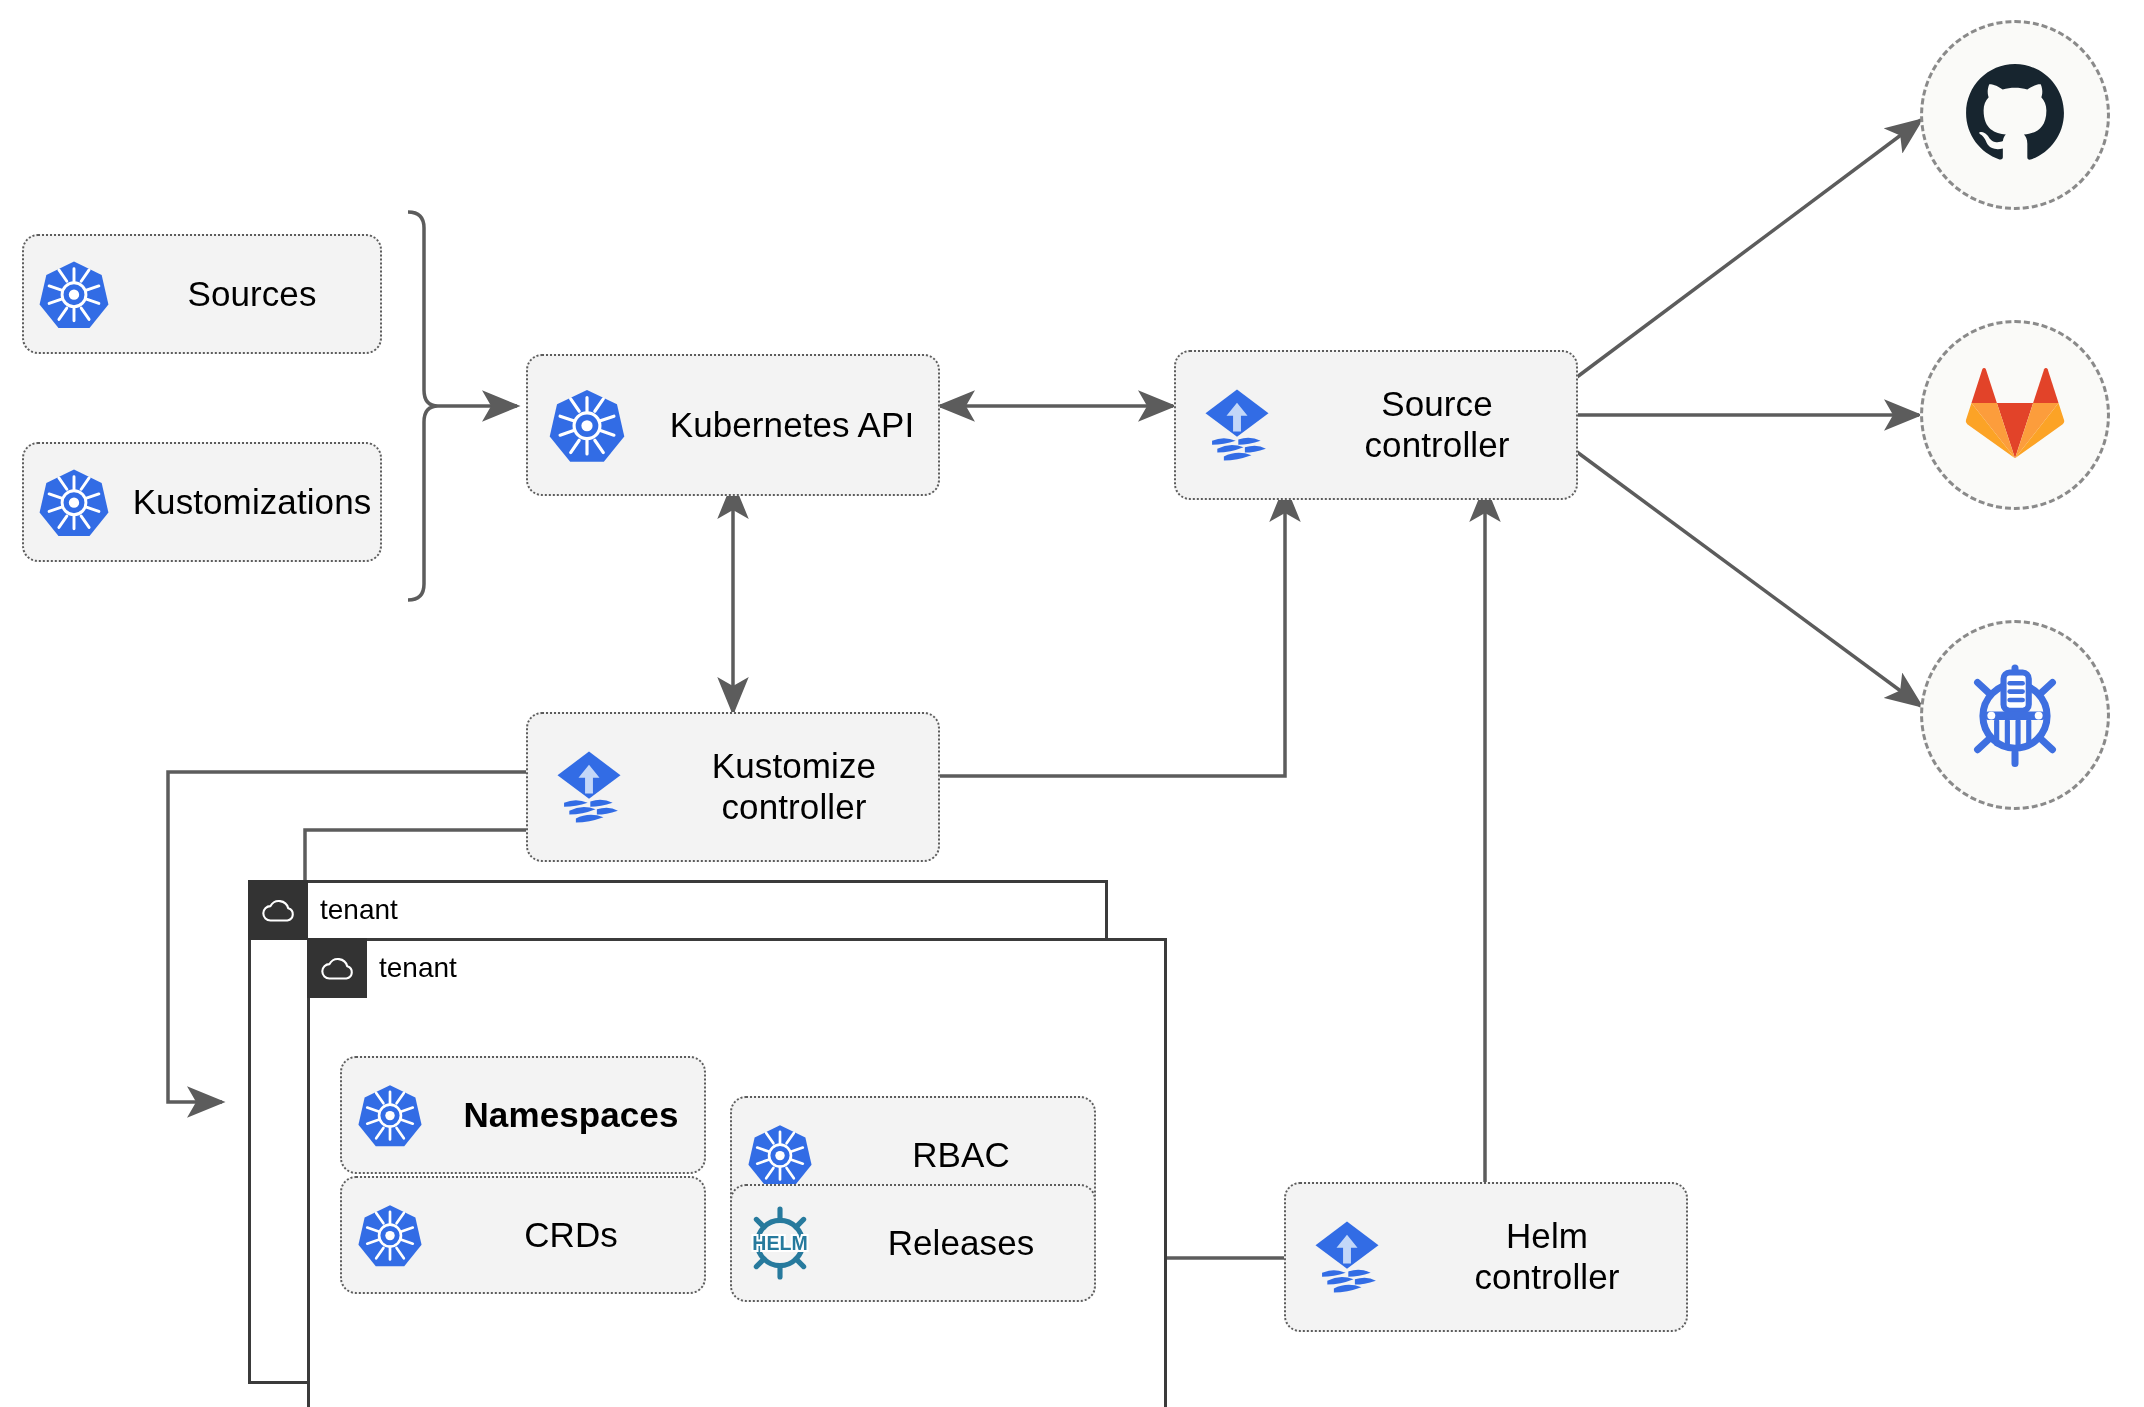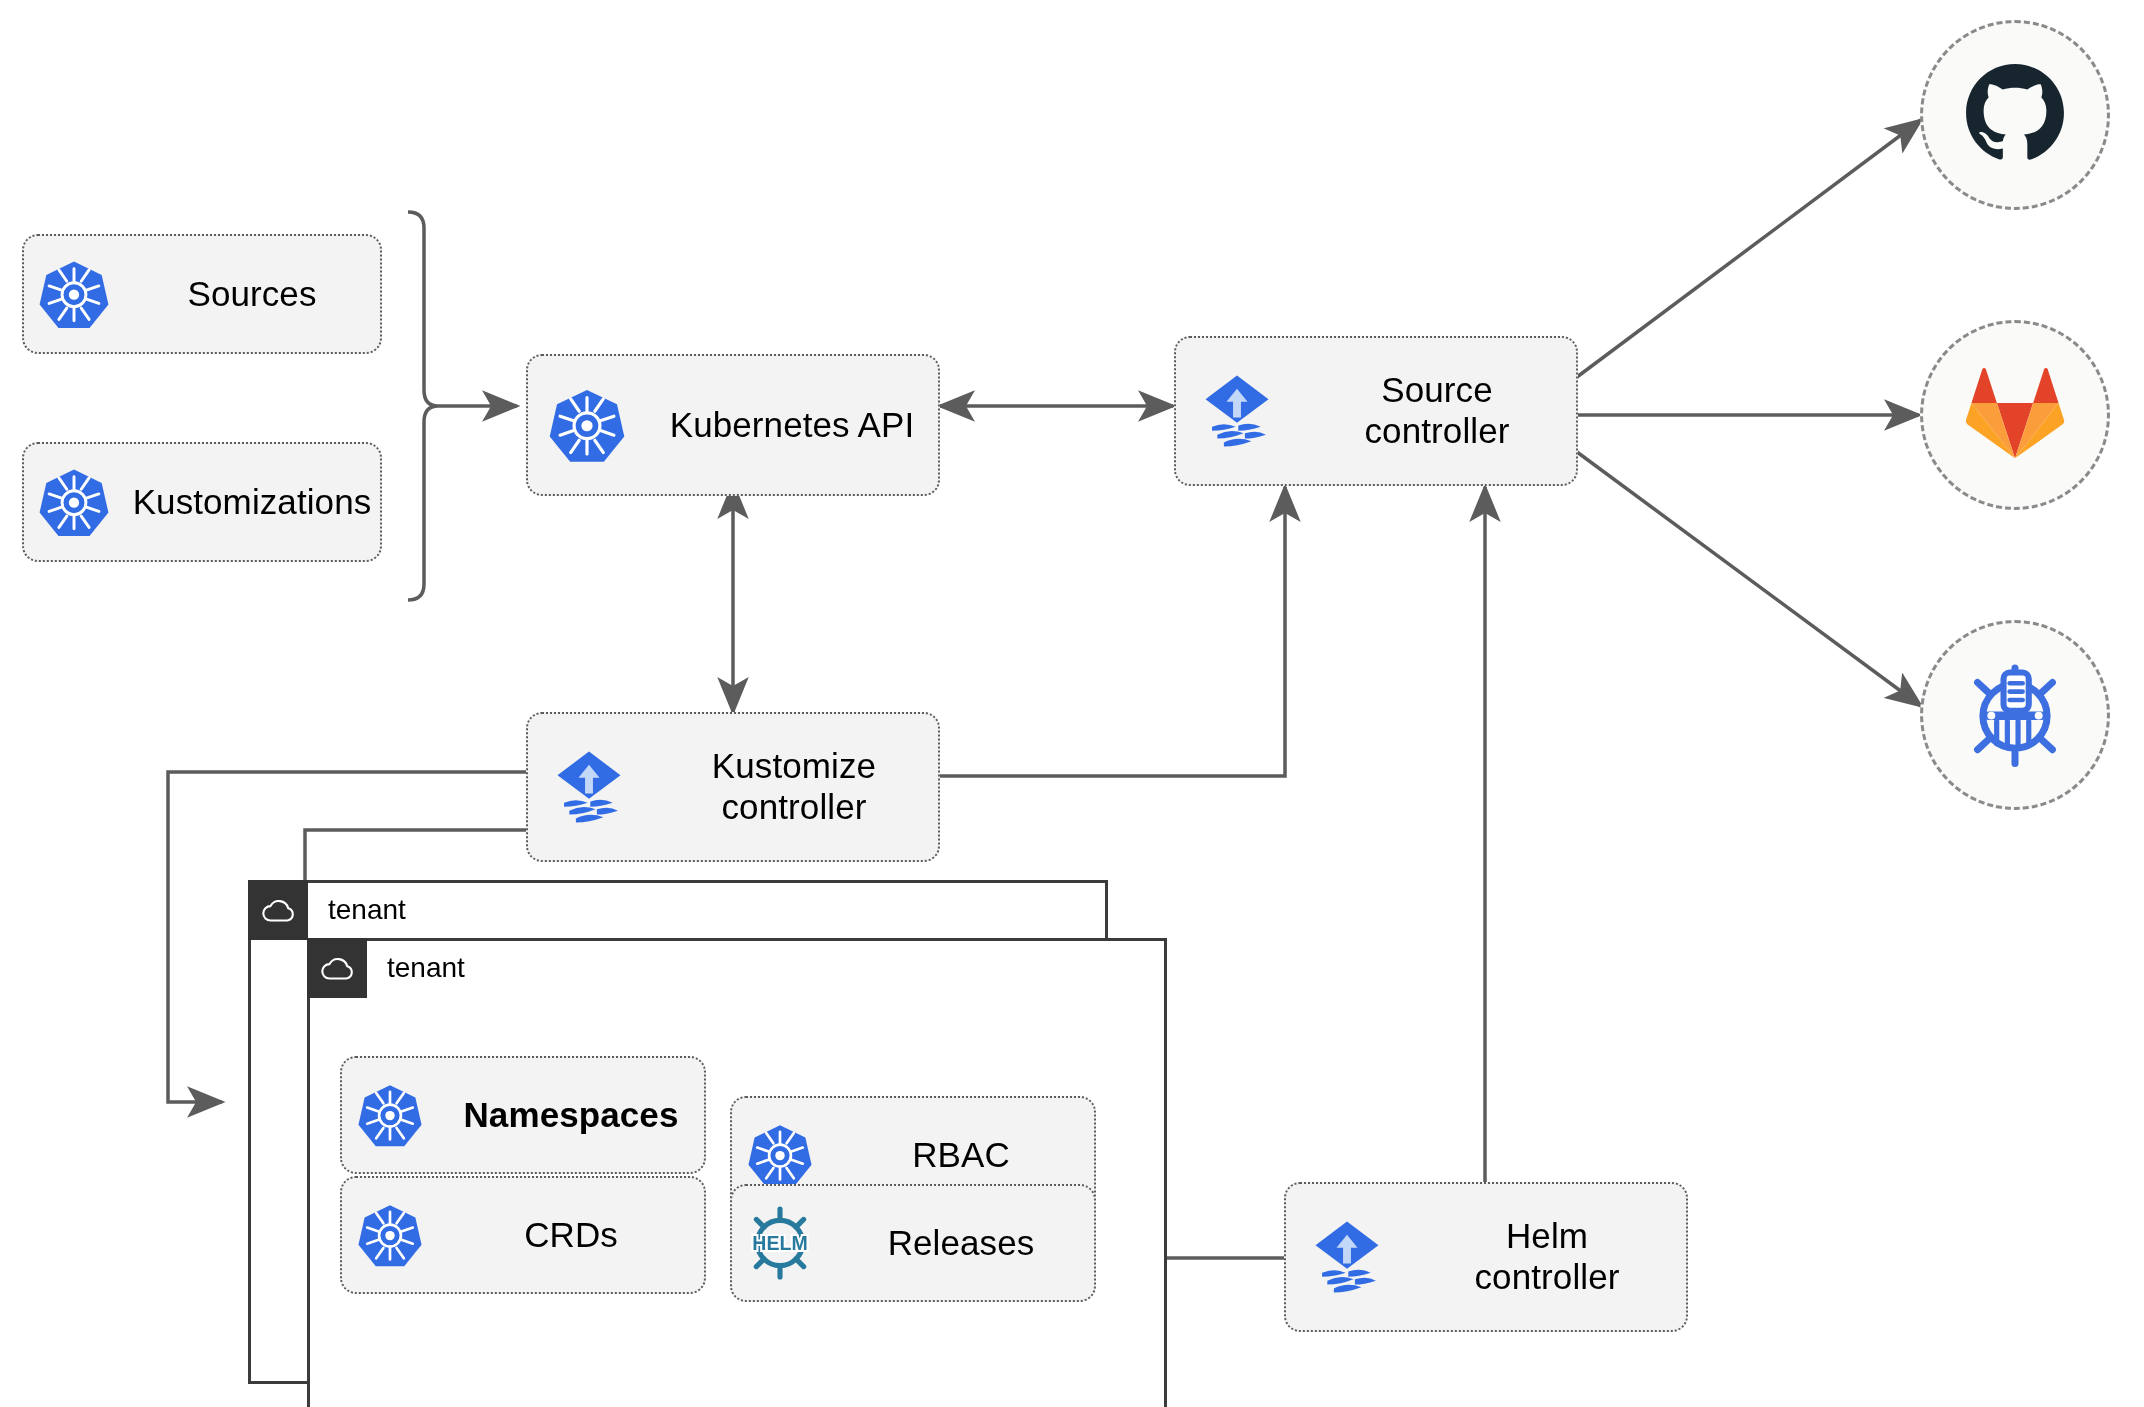--- a/index.html
+++ b/index.html
@@ -76,21 +76,21 @@
     height: 60px;
     background: #333333;
     display: flex;
     align-items: center;
     justify-content: center;
     flex: 0 0 auto;
   }
   .tenant-name {
     color: #000000;
     font-size: 28px;
-    padding-left: 20px;
+    padding-left: 12px;
     white-space: nowrap;
   }
 
   
   .circ {
     position: absolute;
     box-sizing: border-box;
     border: 3px dashed #8a8a8a;
     border-radius: 50%;
     background: #fafaf8;
@@ -190,21 +190,21 @@
           <path d="M9.9 40.4 L21.6 36.4 M42.4 28.8 L54.1 24.8"></path>
           <path d="M18.6 54.6 L25.6 44.5 M38.4 20.7 L45.4 10.6"></path>
           <path d="M45.4 54.6 L38.4 44.5 M25.6 20.7 L18.6 10.6"></path>
         </g>
         <circle cx="32" cy="32.6" r="4.6" fill="#ffffff"></circle>
       </svg>
     </span>
     <span class="lbl">Kubernetes API</span>
   </div>
 
-  <div class="node" style="left:1174px; top:336px; width:404px; height:150px;">
+  <div class="node" style="left:1174px; top:350px; width:404px; height:150px;">
     <span class="ico" style="width:122px;">
       <svg width="84" height="84" viewBox="0 0 64 64">
         <path d="M32 5 L56 23 L32 41 L8 23 Z" fill="#326ce5"></path>
         <path d="M32 15 L40 25 L35 25 L35 37 L29 37 L29 25 L24 25 Z" fill="#c3d7f8"></path>
         <g fill="#326ce5">
           <path d="M13 44 Q22 40 31 44 Q22 47 13 47 Z"></path>
           <path d="M17 50 Q27 45 37 49 Q27 53 17 53 Z"></path>
           <path d="M22 56 Q32 51 43 55 Q32 59 22 59 Z"></path>
           <path d="M33 43 Q42 40 50 44 Q41 47 33 47 Z"></path>
           <path d="M38 49 Q47 46 54 50 Q45 53 38 53 Z"></path>

